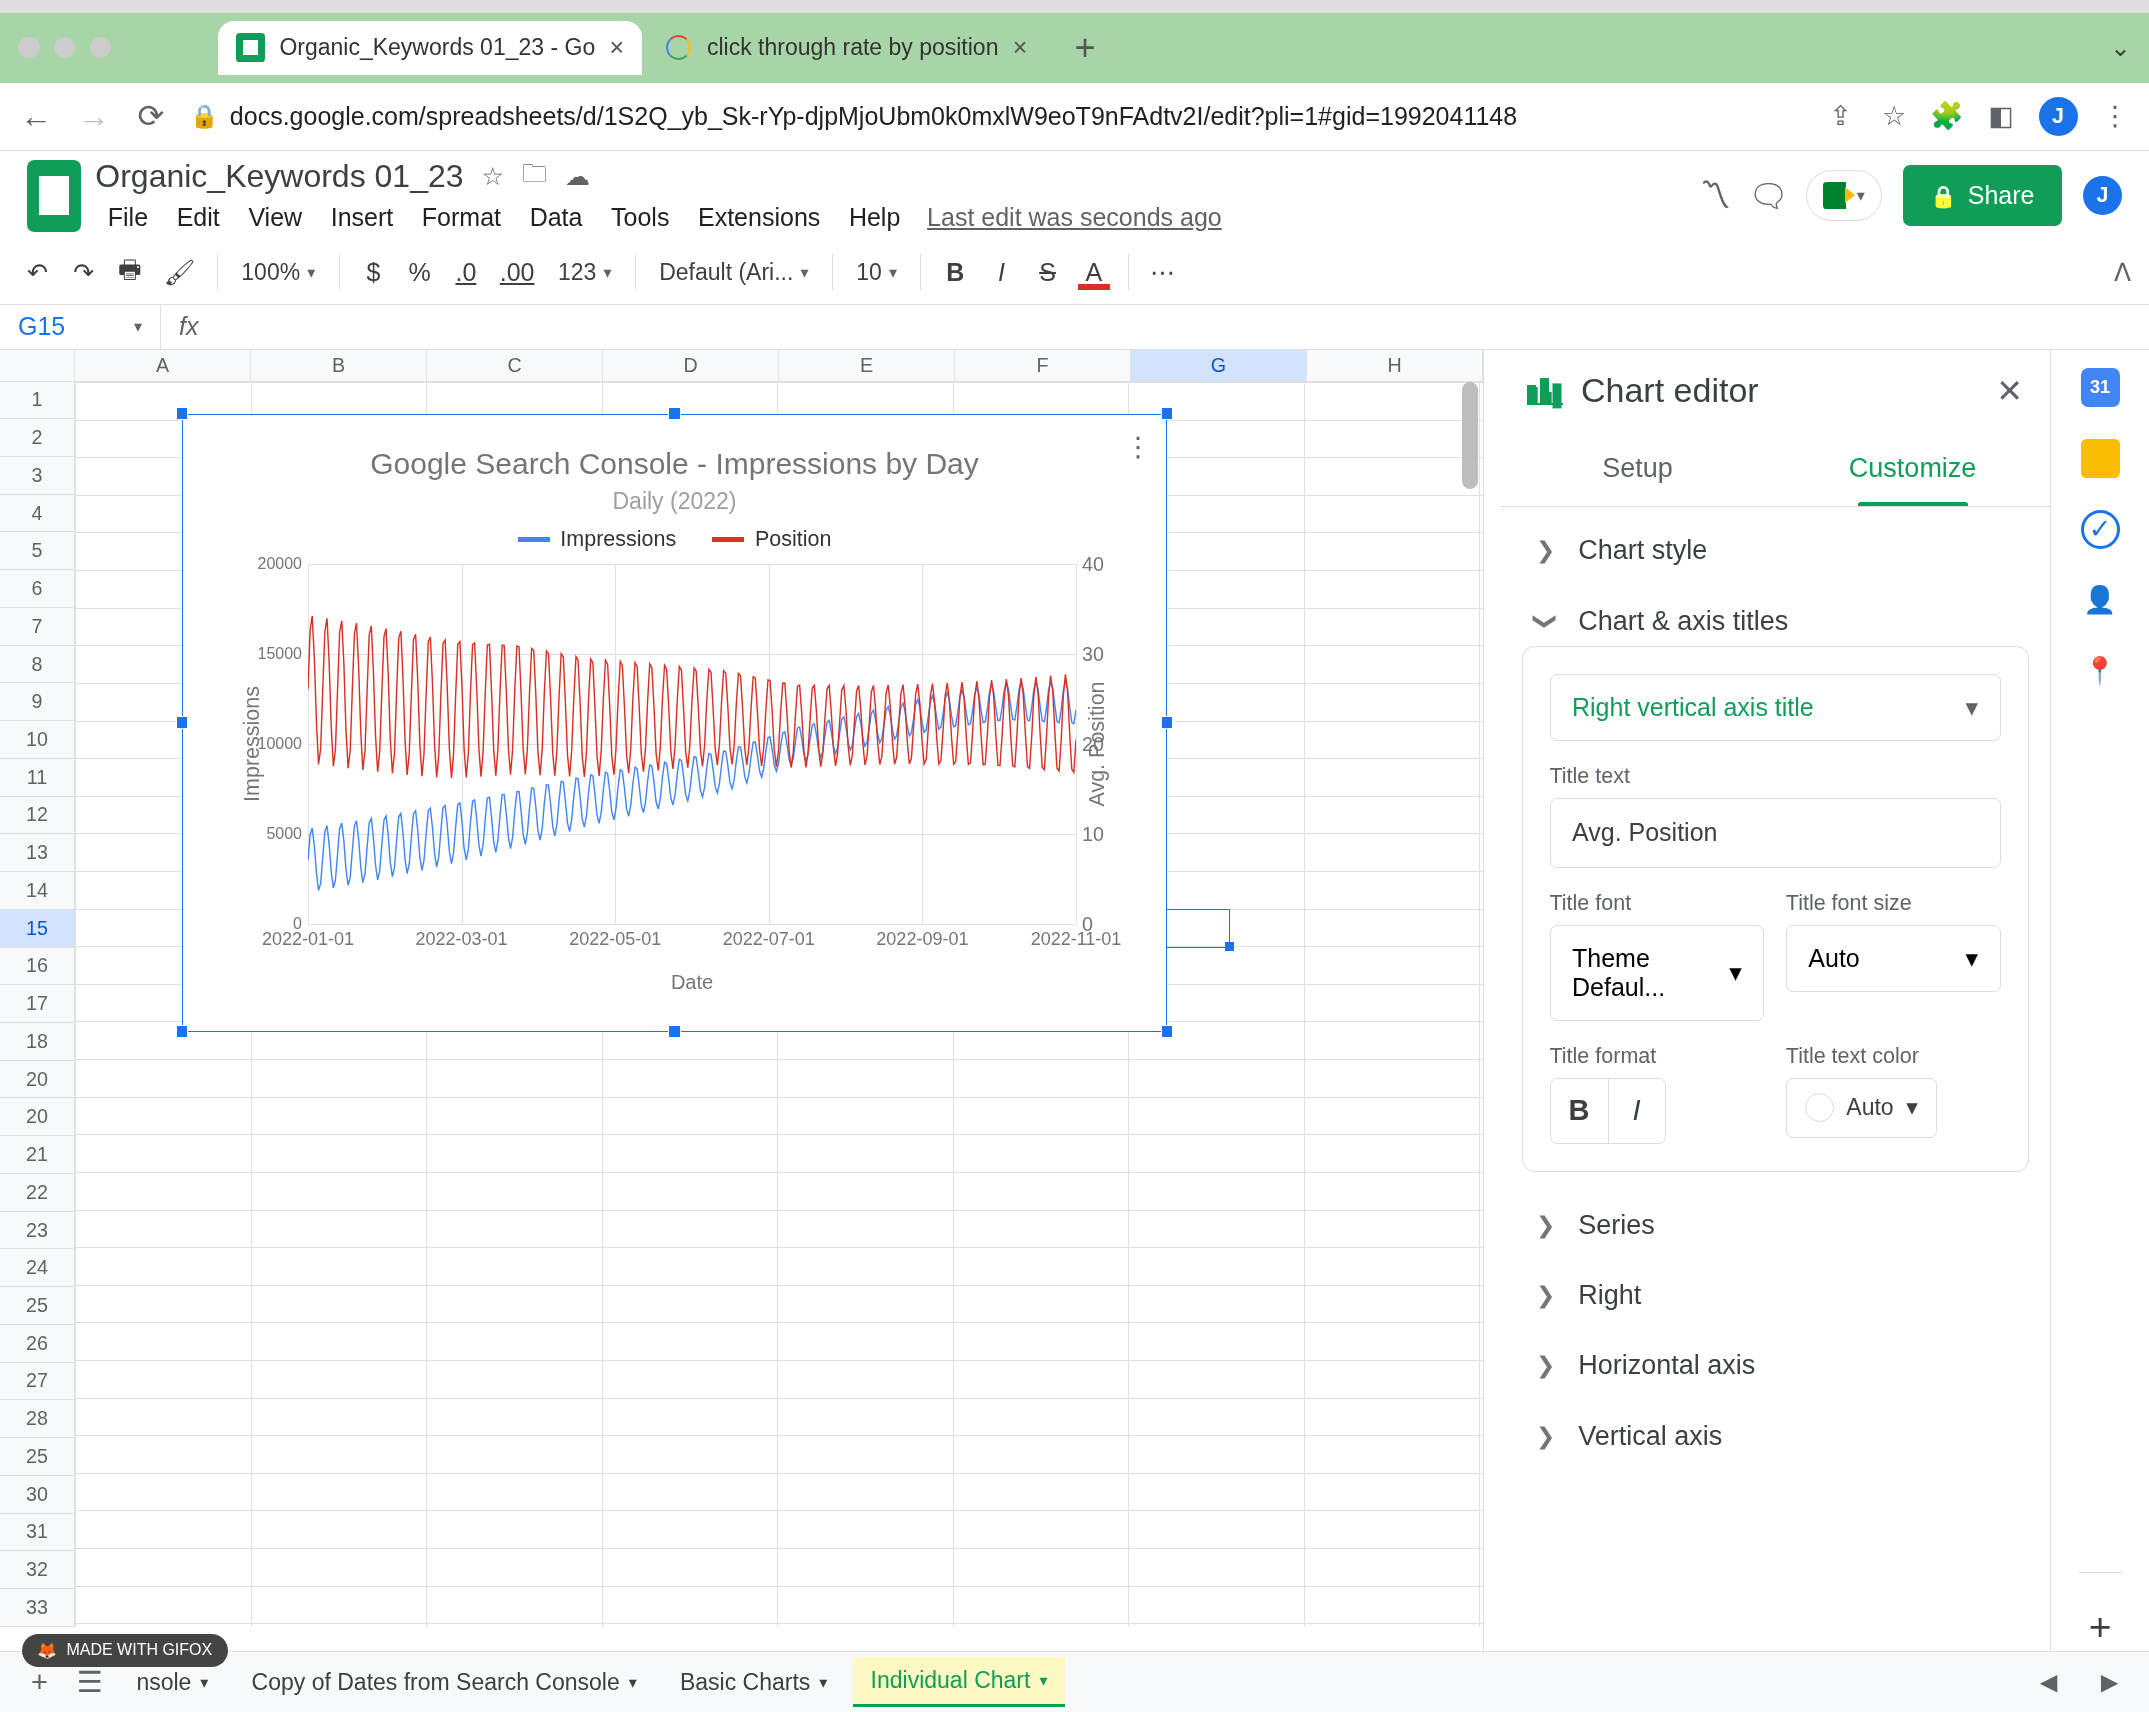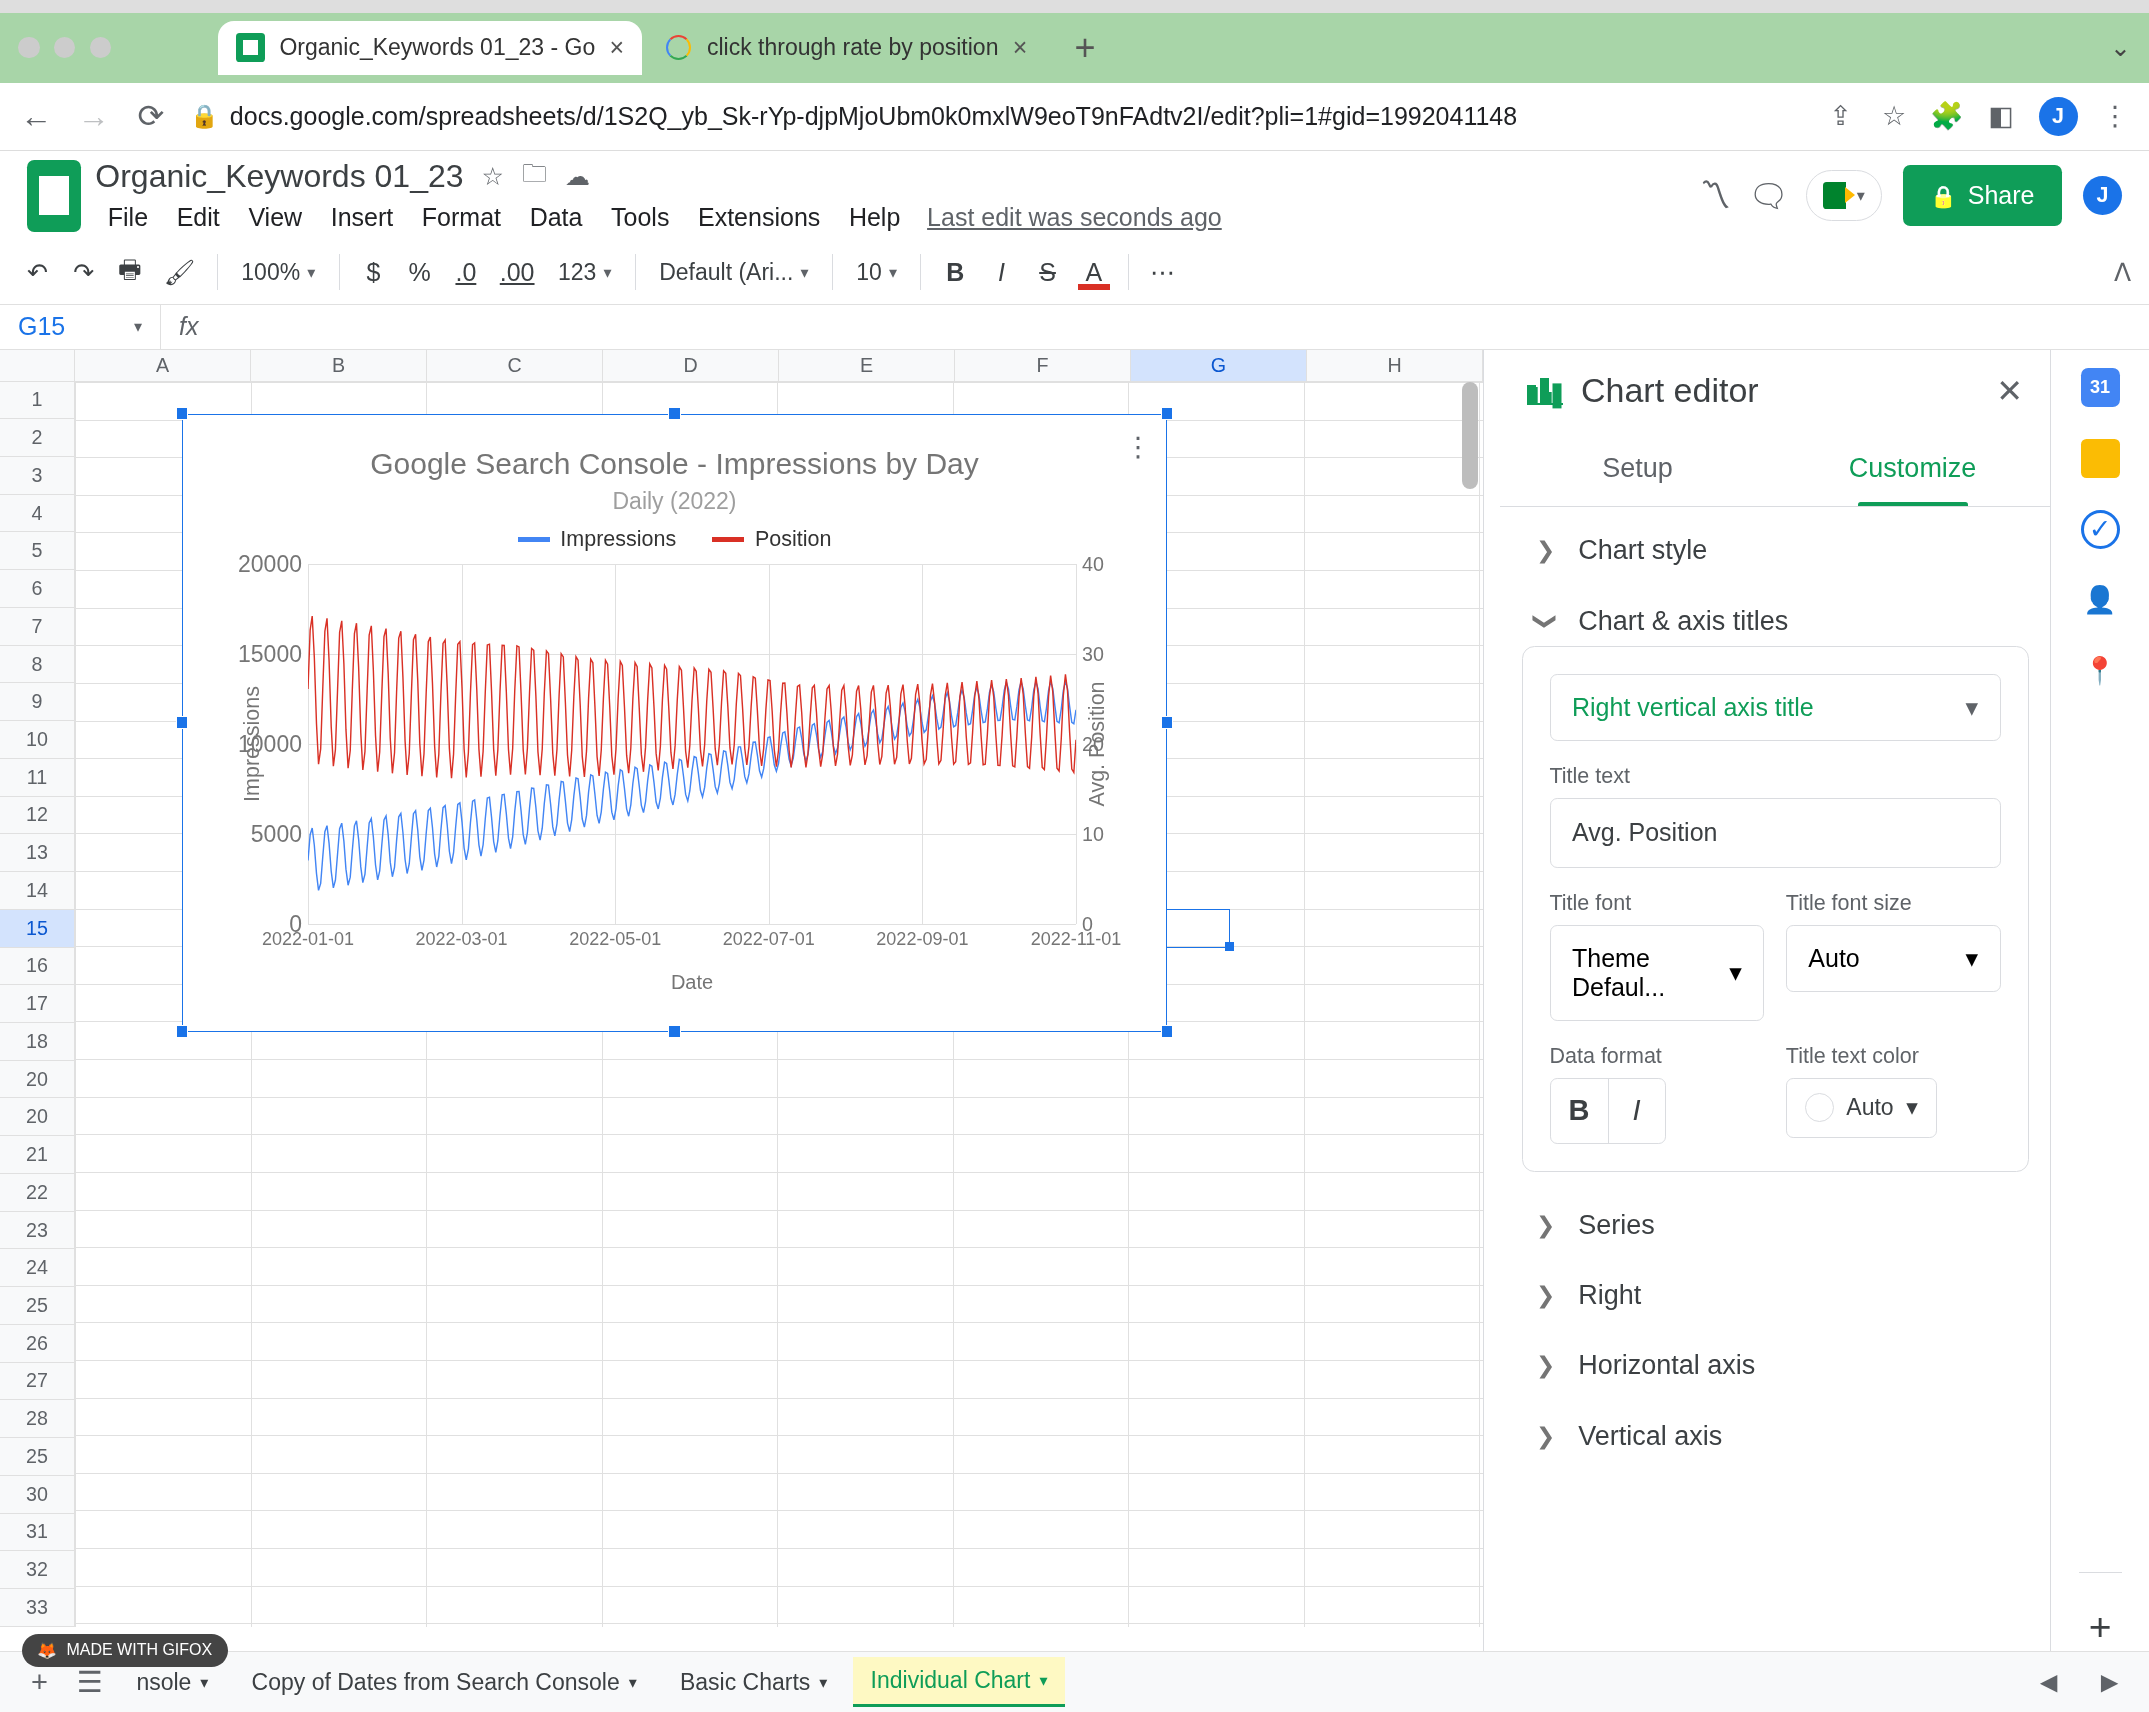--- a/index.html
+++ b/index.html
@@ -85,21 +85,21 @@
   .sel-handle.ml { top: 50%; left: -7.2px; margin-top: -6.3px; } .sel-handle.mr { top: 50%; right: -7.2px; margin-top: -6.3px; }
   .sel-handle.bl { bottom: -7.2px; left: -7.2px; } .sel-handle.bm { bottom: -7.2px; left: 50%; margin-left: -6.3px; } .sel-handle.br { bottom: -7.2px; right: -7.2px; }
   .chart-menu { position: absolute; top: 16px; right: 18px; font-size: 27px; color: #5f6368; letter-spacing: -3.6px; }
   .chart-title { text-align: center; font-size: 30px; color: #757575; margin-top: 32px; }
   .chart-subtitle { text-align: center; font-size: 23px; color: #9e9e9e; margin-top: 7.2px; }
   .chart-legend { display: flex; justify-content: center; gap: 36px; margin-top: 12.5px; font-size: 21.5px; color: #333; }
   .leg-item { display: flex; align-items: center; gap: 10.7px; }
   .leg-swatch { width: 32px; height: 5.4px; }
   .plot-area { position: absolute; left: 125px; right: 90px; top: 149px; bottom: 107px; }
   .y-axis-left { position: absolute; left: -63px; top: 0; bottom: 0; width: 57px; }
-  .y-tick-l { position: absolute; right: 0; font-size: 23px; color: #757575; transform: translateY(-50%); }
+  .y-tick-l { position: absolute; right: 0; font-size: 16px; color: #757575; transform: translateY(-50%); }
   .y-axis-right { position: absolute; right: -45px; top: 0; bottom: 0; width: 39px; }
   .y-tick-r { position: absolute; left: 0; font-size: 19.7px; color: #757575; transform: translateY(-50%); }
   .x-axis { position: absolute; left: 0; right: 0; bottom: -32px; height: 27px; display: flex; }
   .x-tick { position: absolute; font-size: 18px; color: #757575; white-space: nowrap; transform: translateX(-50%); }
   .x-label { position: absolute; bottom: -70px; left: 50%; transform: translateX(-50%); font-size: 20px; color: #757575; }
   .y-label-left { position: absolute; left: -113px; top: 50%; transform: translateY(-50%) rotate(-90deg); font-size: 21.5px; color: #757575; white-space: nowrap; }
   .y-label-right { position: absolute; right: -84px; top: 50%; transform: translateY(-50%) rotate(-90deg); font-size: 21.5px; color: #757575; white-space: nowrap; }
   .plot-grid { position: absolute; inset: 0; }
   .plot-grid .gvline { position: absolute; top: 0; bottom: 0; width: 0.9px; background: #e0e0e0; }
   .plot-grid .ghline { position: absolute; left: 0; right: 0; height: 0.9px; background: #e0e0e0; }
@@ -505,21 +505,21 @@
           <div class="field-col">
             <div class="field-label">Title font size</div>
             <div class="dropdown">
                 <span>Auto</span>
                 <span>▾</span>
               </div>
           </div>
         </div>
         <div class="field-row">
           <div class="field-col">
-            <div class="field-label">Data format</div>
+            <div class="field-label">Title format</div>
             <div class="fmt-group">
               <div class="fmt-btn" style="font-weight:bold">B</div>
               <div class="fmt-btn" style="font-style:italic">I</div>
             </div>
           </div>
           <div class="field-col">
             <div class="field-label">Title text color</div>
             <div class="color-pick">
               <div class="color-swatch"></div>
               <span>Auto</span>

